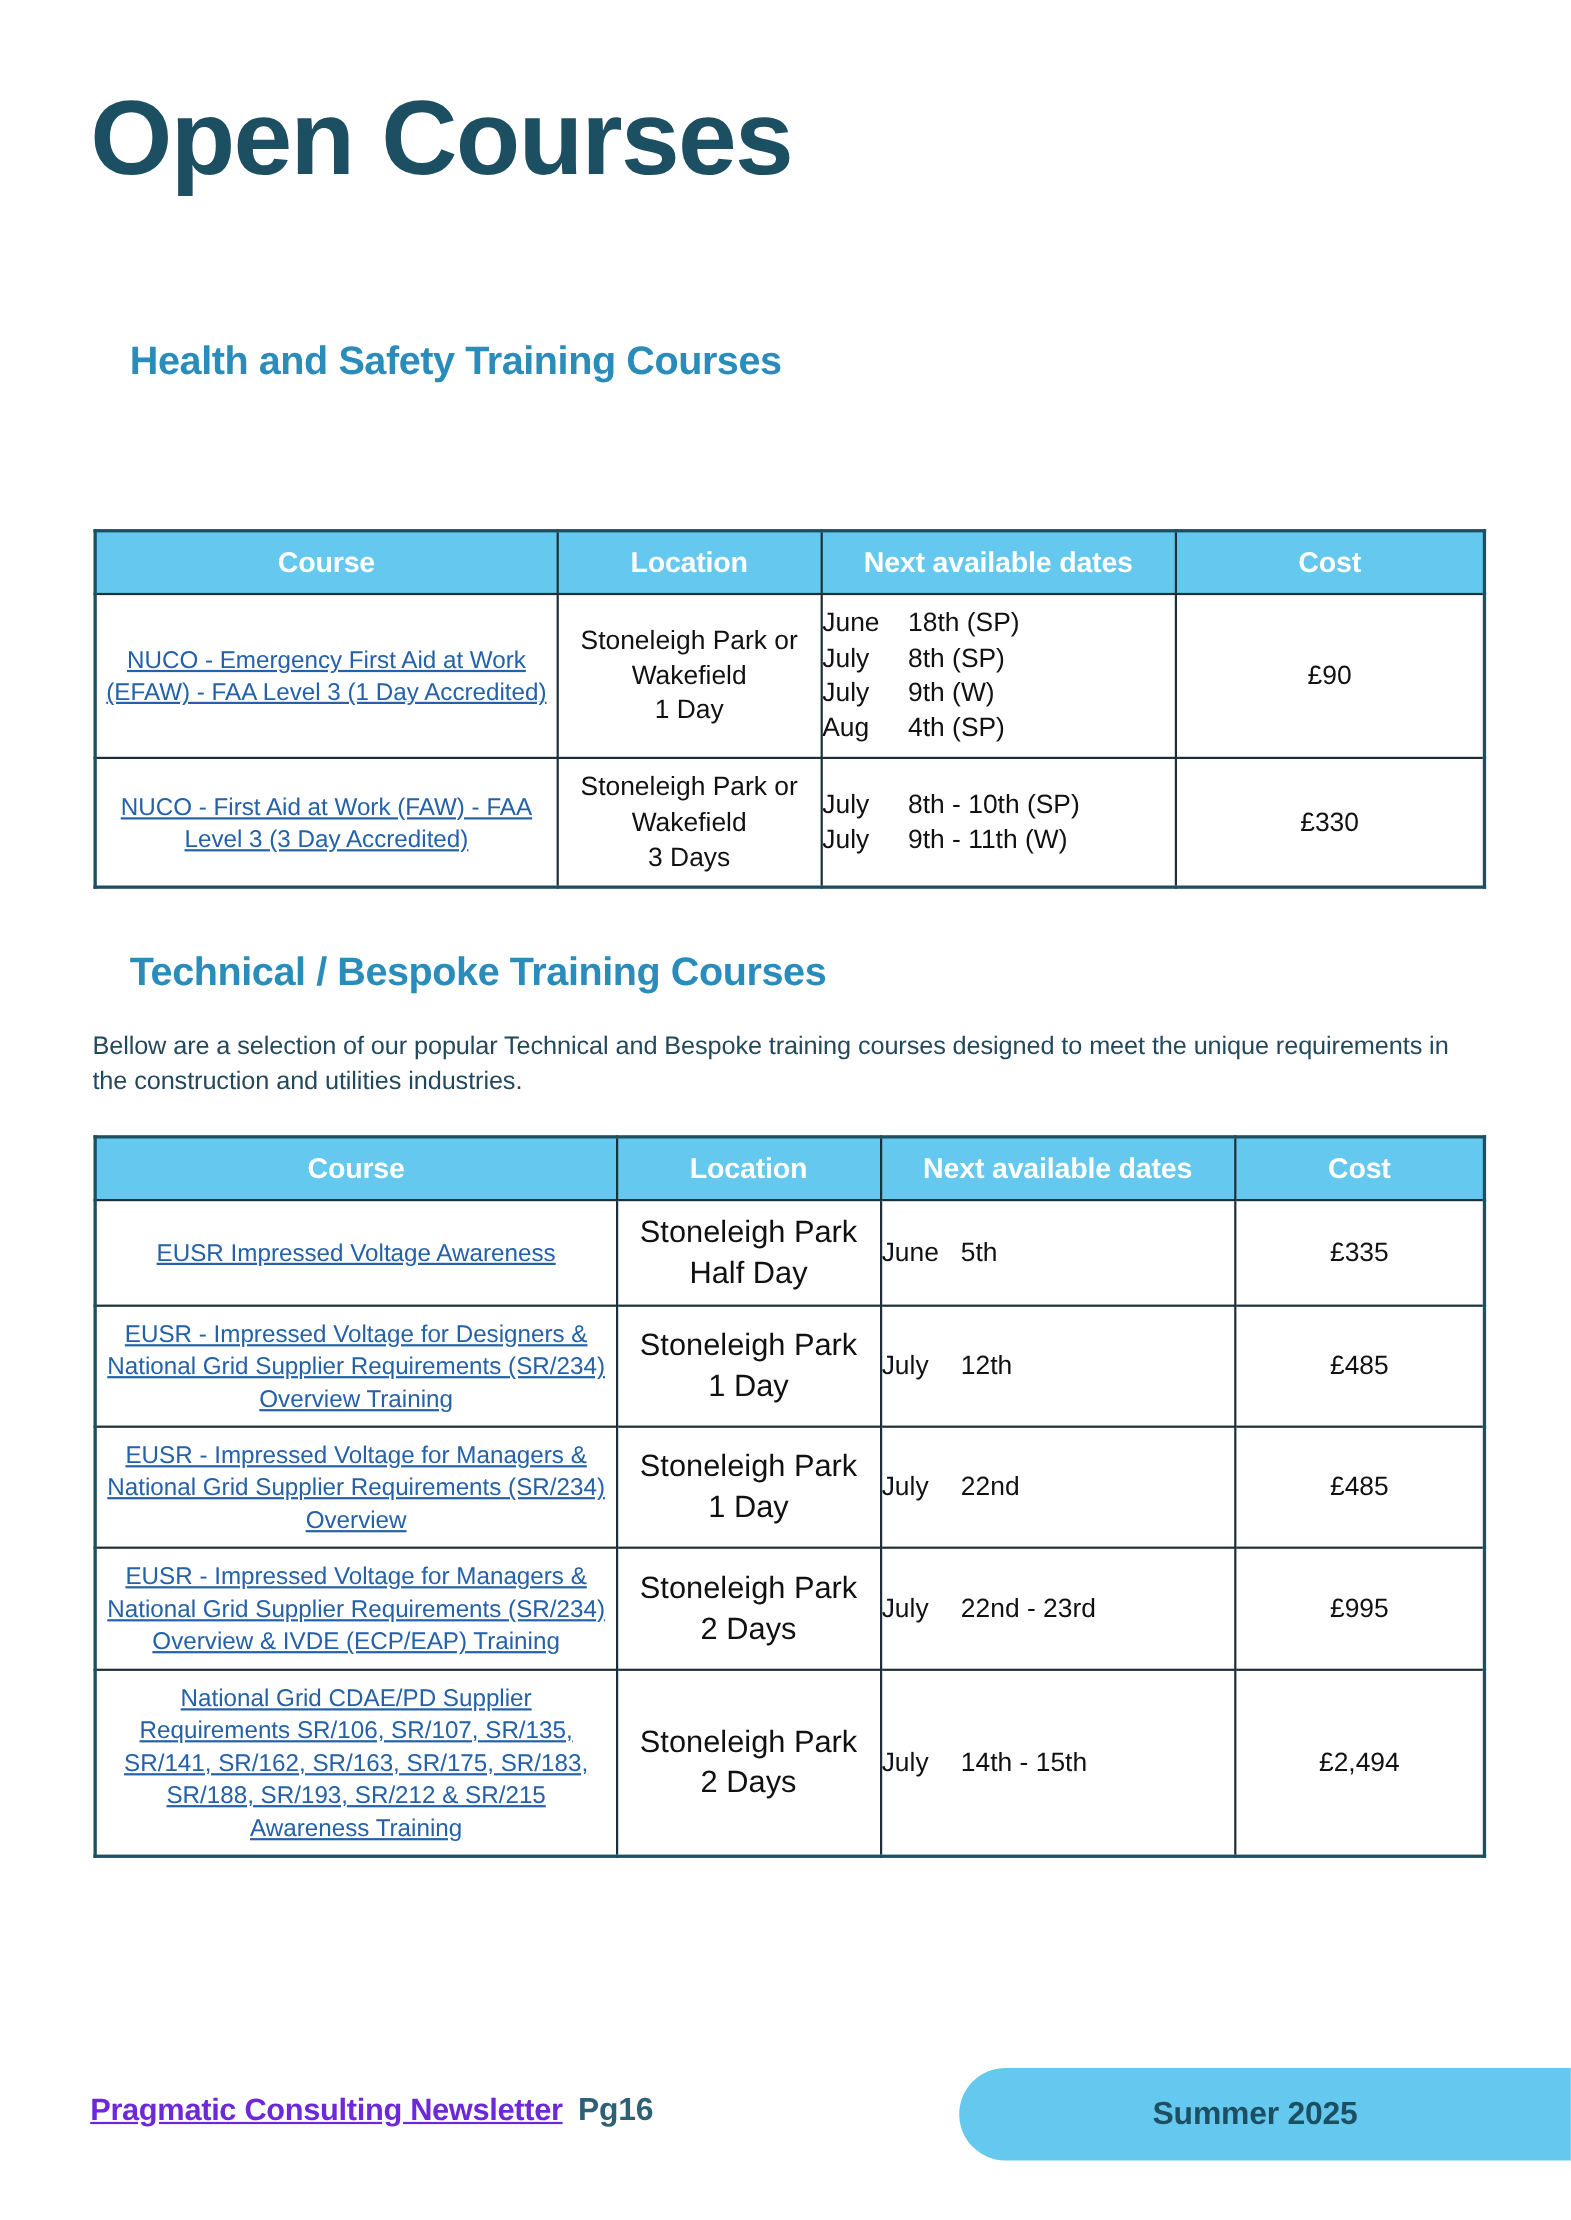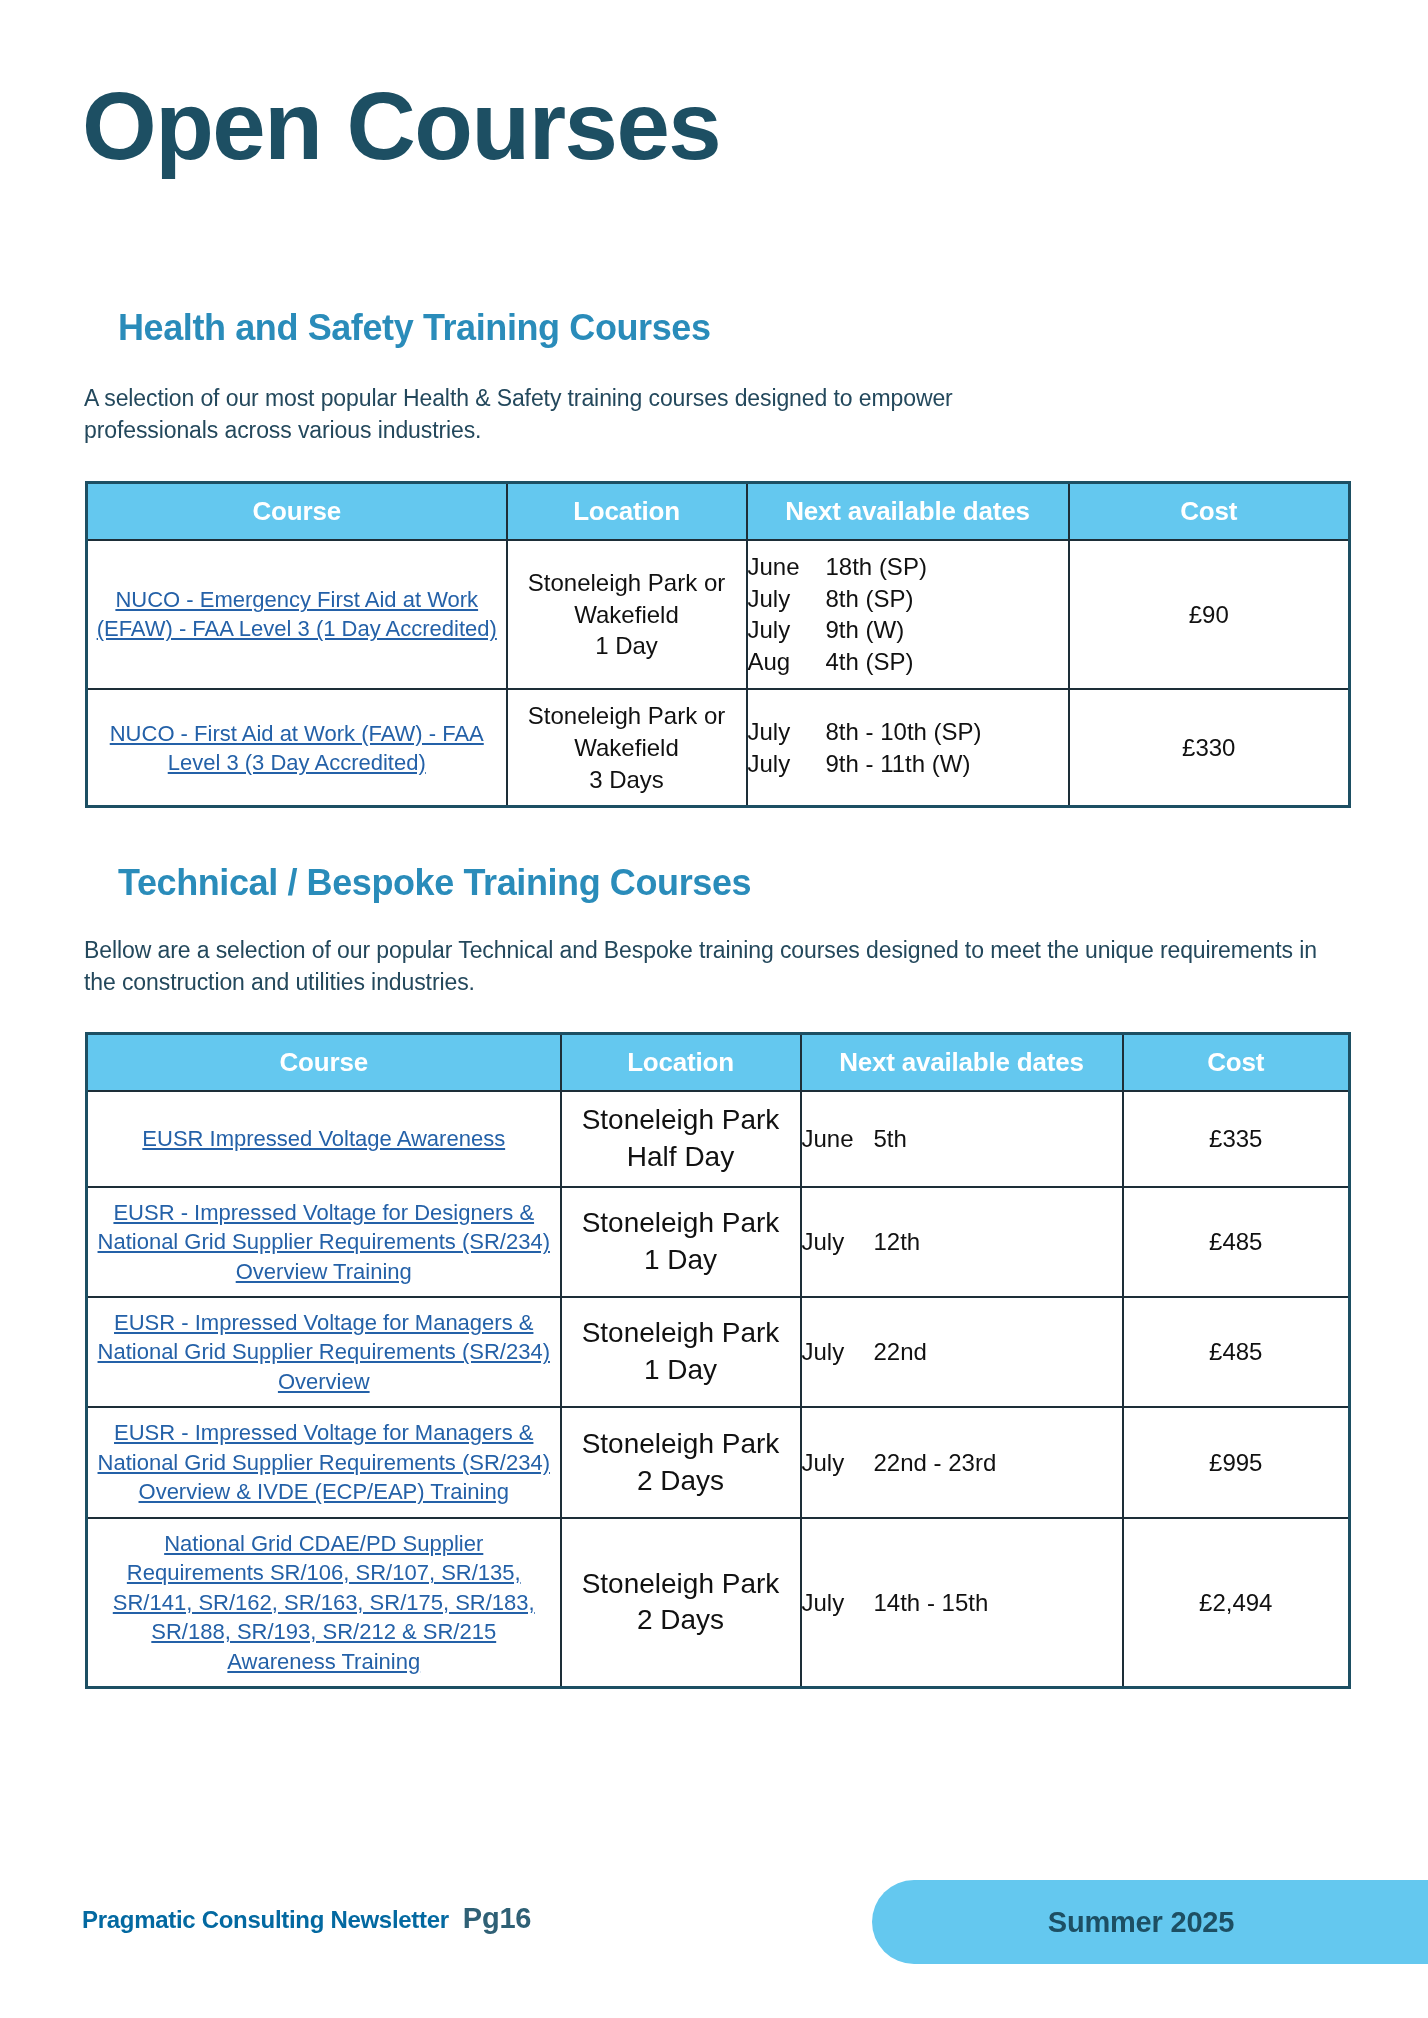--- a/index.html
+++ b/index.html
@@ -175,43 +175,43 @@
 
   .footer-left {
     position: absolute;
     left: 82px;
     top: 1902px;
     display: flex;
     align-items: baseline;
     white-space: nowrap;
   }
   .footer-brand {
-    font-size: 24px;
-    font-weight: bold;
-    color: #0369a1;
+    font-size: 28px;
+    font-weight: bold;
+    color: #6d28d9;
     letter-spacing: -0.3px;
+    text-decoration: underline;
   }
   .footer-page {
     font-size: 29px;
     font-weight: bold;
     color: #2f6075;
     margin-left: 14px;
     letter-spacing: -0.2px;
   }
 </style>
 </head>
 <body>
 
 <div class="page">
 
   <h1 class="page-title">Open Courses</h1>
 
   <h2 class="section-heading" id="heading-health">Health and Safety Training Courses</h2>
 
-  <p class="section-intro" id="intro-health">A selection of our most popular Health &amp; Safety training courses designed to empower professionals across various industries.</p>
 
   <table class="course-table" id="table-health">
     <colgroup>
       <col class="c-course">
         <col class="c-loc">
         <col class="c-dates">
         <col class="c-cost">
     </colgroup>
     <thead>
       <tr>

